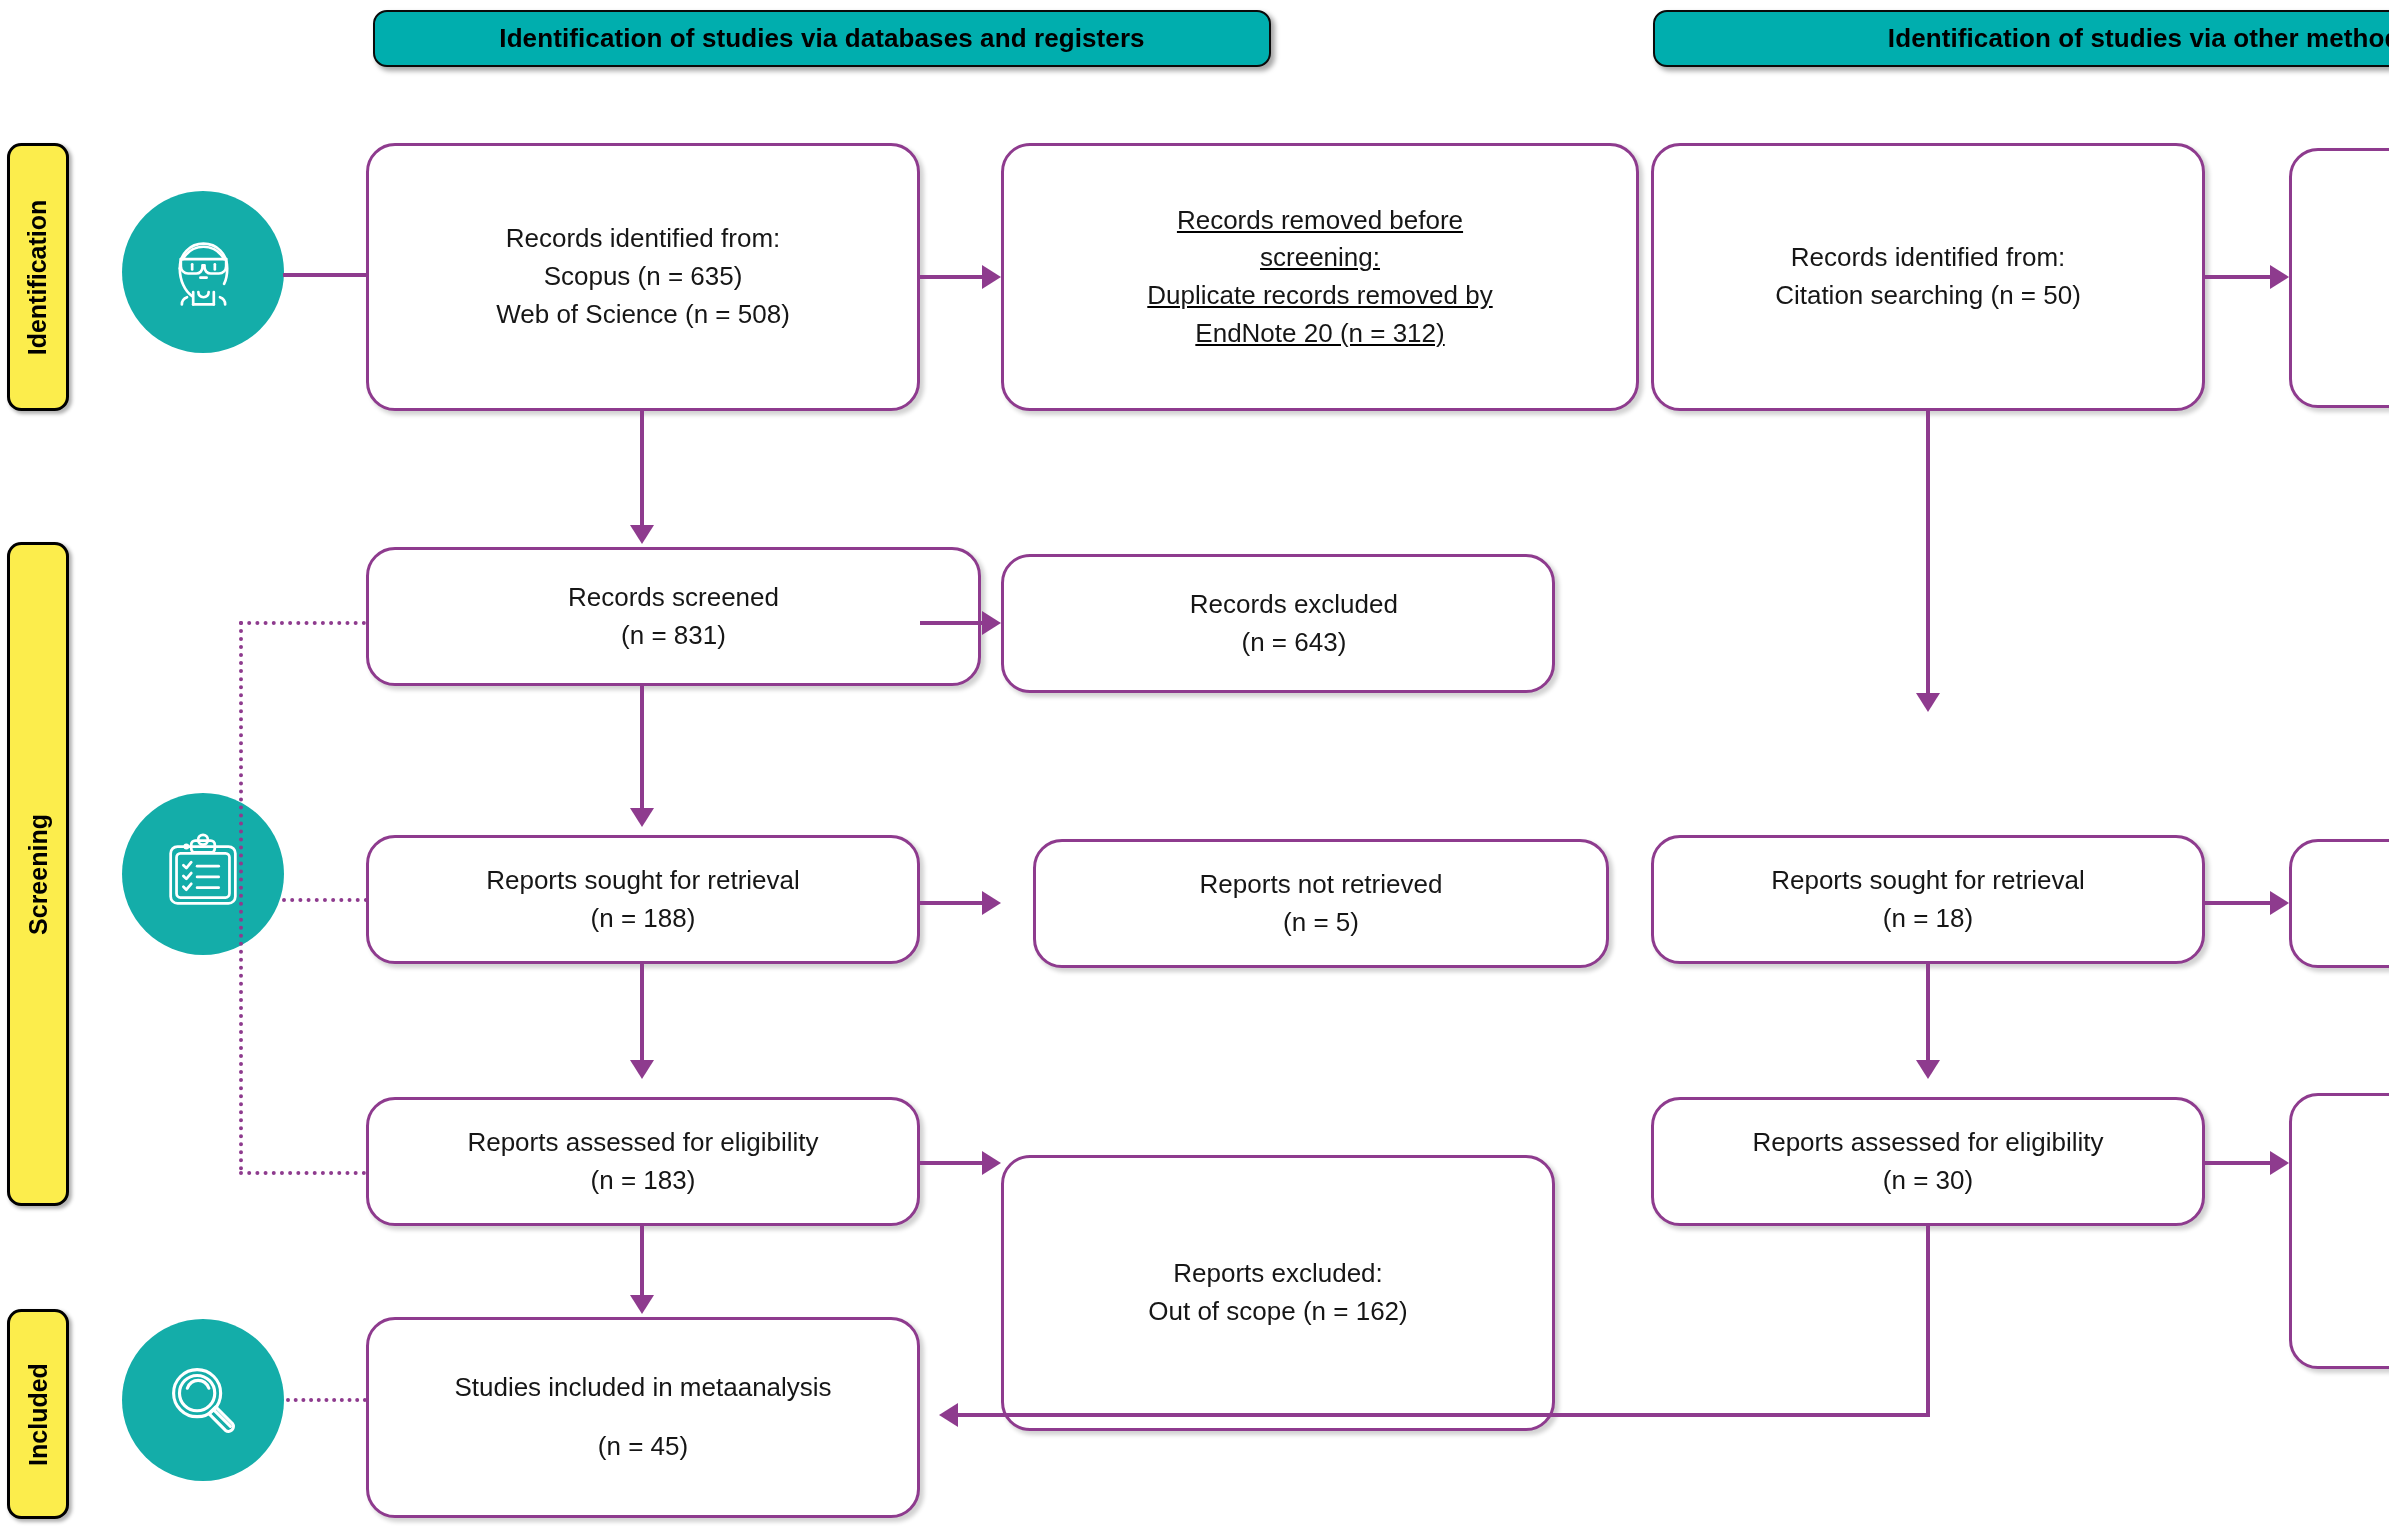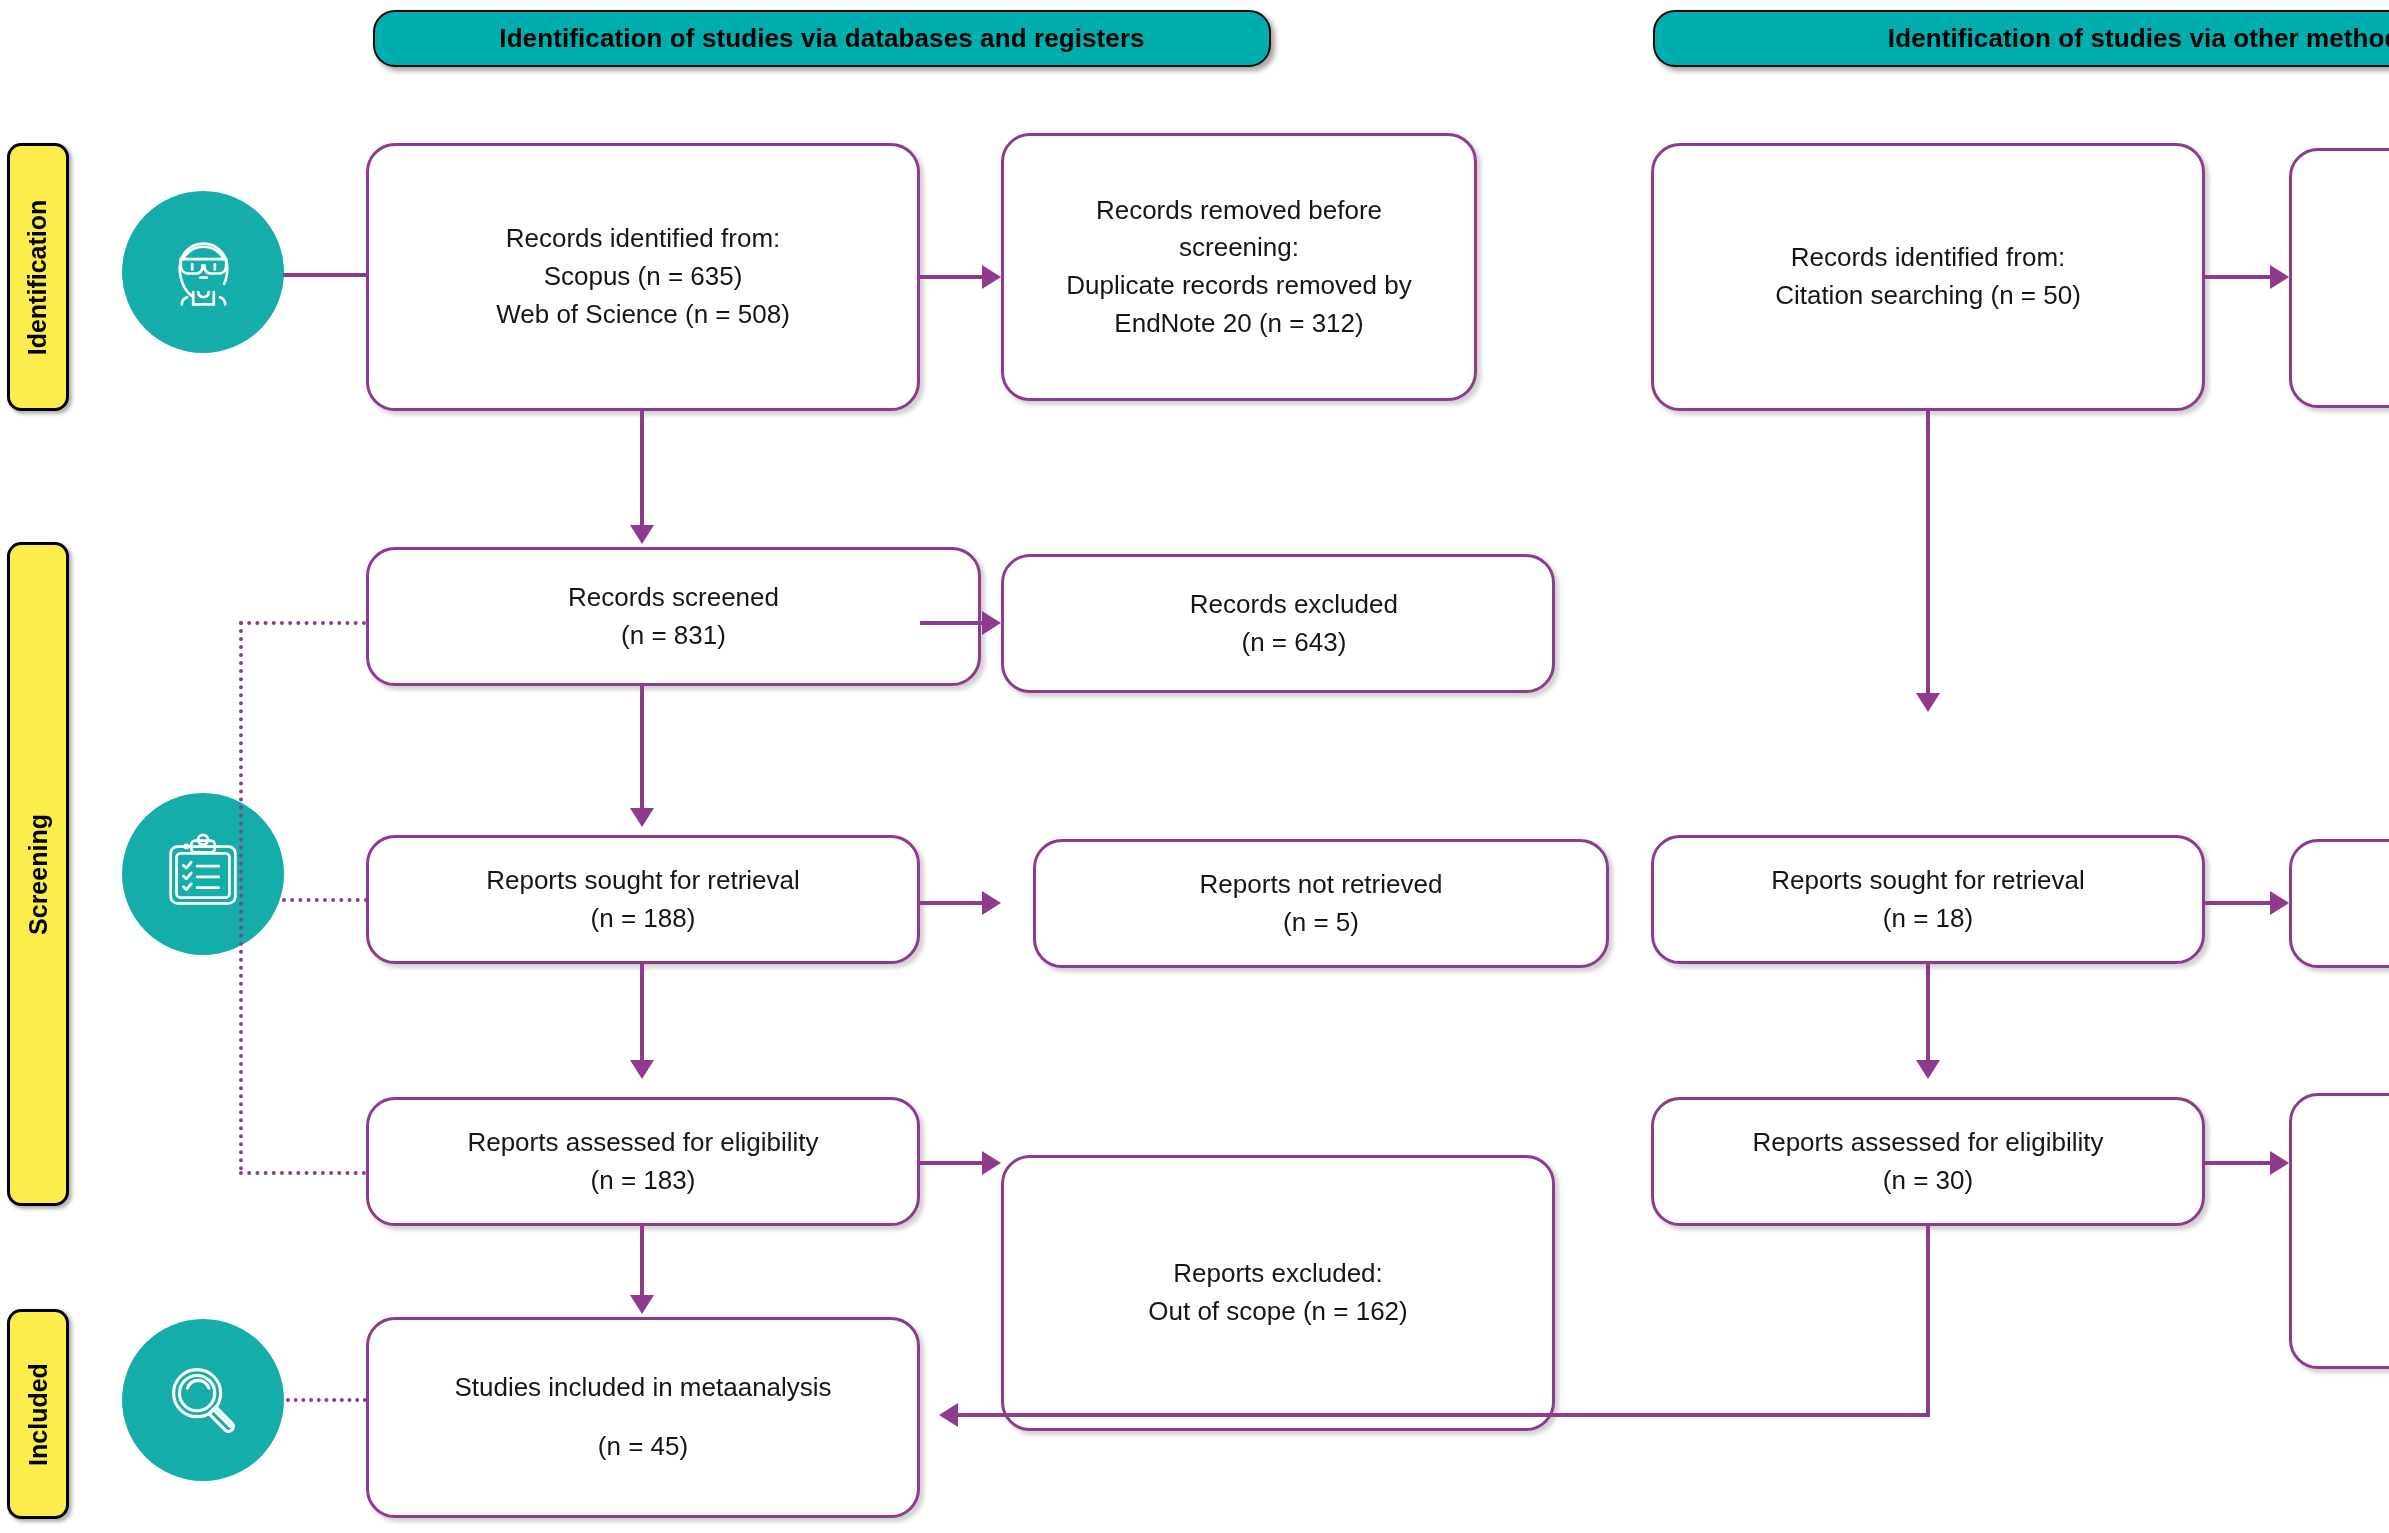--- a/index.html
+++ b/index.html
@@ -9,21 +9,21 @@
     font-family: "Liberation Sans", sans-serif;
     overflow: hidden;
   }
   #stage { position: relative; width: 2854px; height: 1533px; background:#fff; }
 
   
   .col-header{
     position:absolute;
     background:#00aeae;
     border:2.9px solid #0a0a0a;
-    border-radius:22px;
+    border-radius:14px;
     display:flex; align-items:center; justify-content:center;
     color:#000; font-weight:bold; letter-spacing:0.1px;
     box-shadow: 3.8px 3.8px 4.8px rgba(0,0,0,.35);
   }
   .col-header span{ font-size:26px; font-weight:bold; }
 
   
   .stage-label{
     position:absolute;
     background:#fced4c;
@@ -180,21 +180,21 @@
       </svg>
     </span>
   </div>
 
   <div class="fbox" style="left:366px; top:143px; width:554px; height:268px;">
     <span class="ln">Records identified from:</span>
     <span class="ln">Scopus (n = 635)</span>
     <span class="ln">Web of Science (n = 508)</span>
   </div>
 
-  <div class="fbox" style="left:1001px; top:133px; width:476px; height:268px;">
+  <div class="fbox" style="left:1001px; top:143px; width:638px; height:268px;text-decoration:underline;">
     <span class="ln">Records removed before</span>
     <span class="ln">screening:</span>
     <span class="ln">Duplicate records removed by</span>
     <span class="ln">EndNote 20 (n = 312)</span>
   </div>
 
   <div class="fbox" style="left:366px; top:547px; width:615px; height:139px;">
     <span class="ln">Records screened</span>
     <span class="ln">(n = 831)</span>
   </div>

